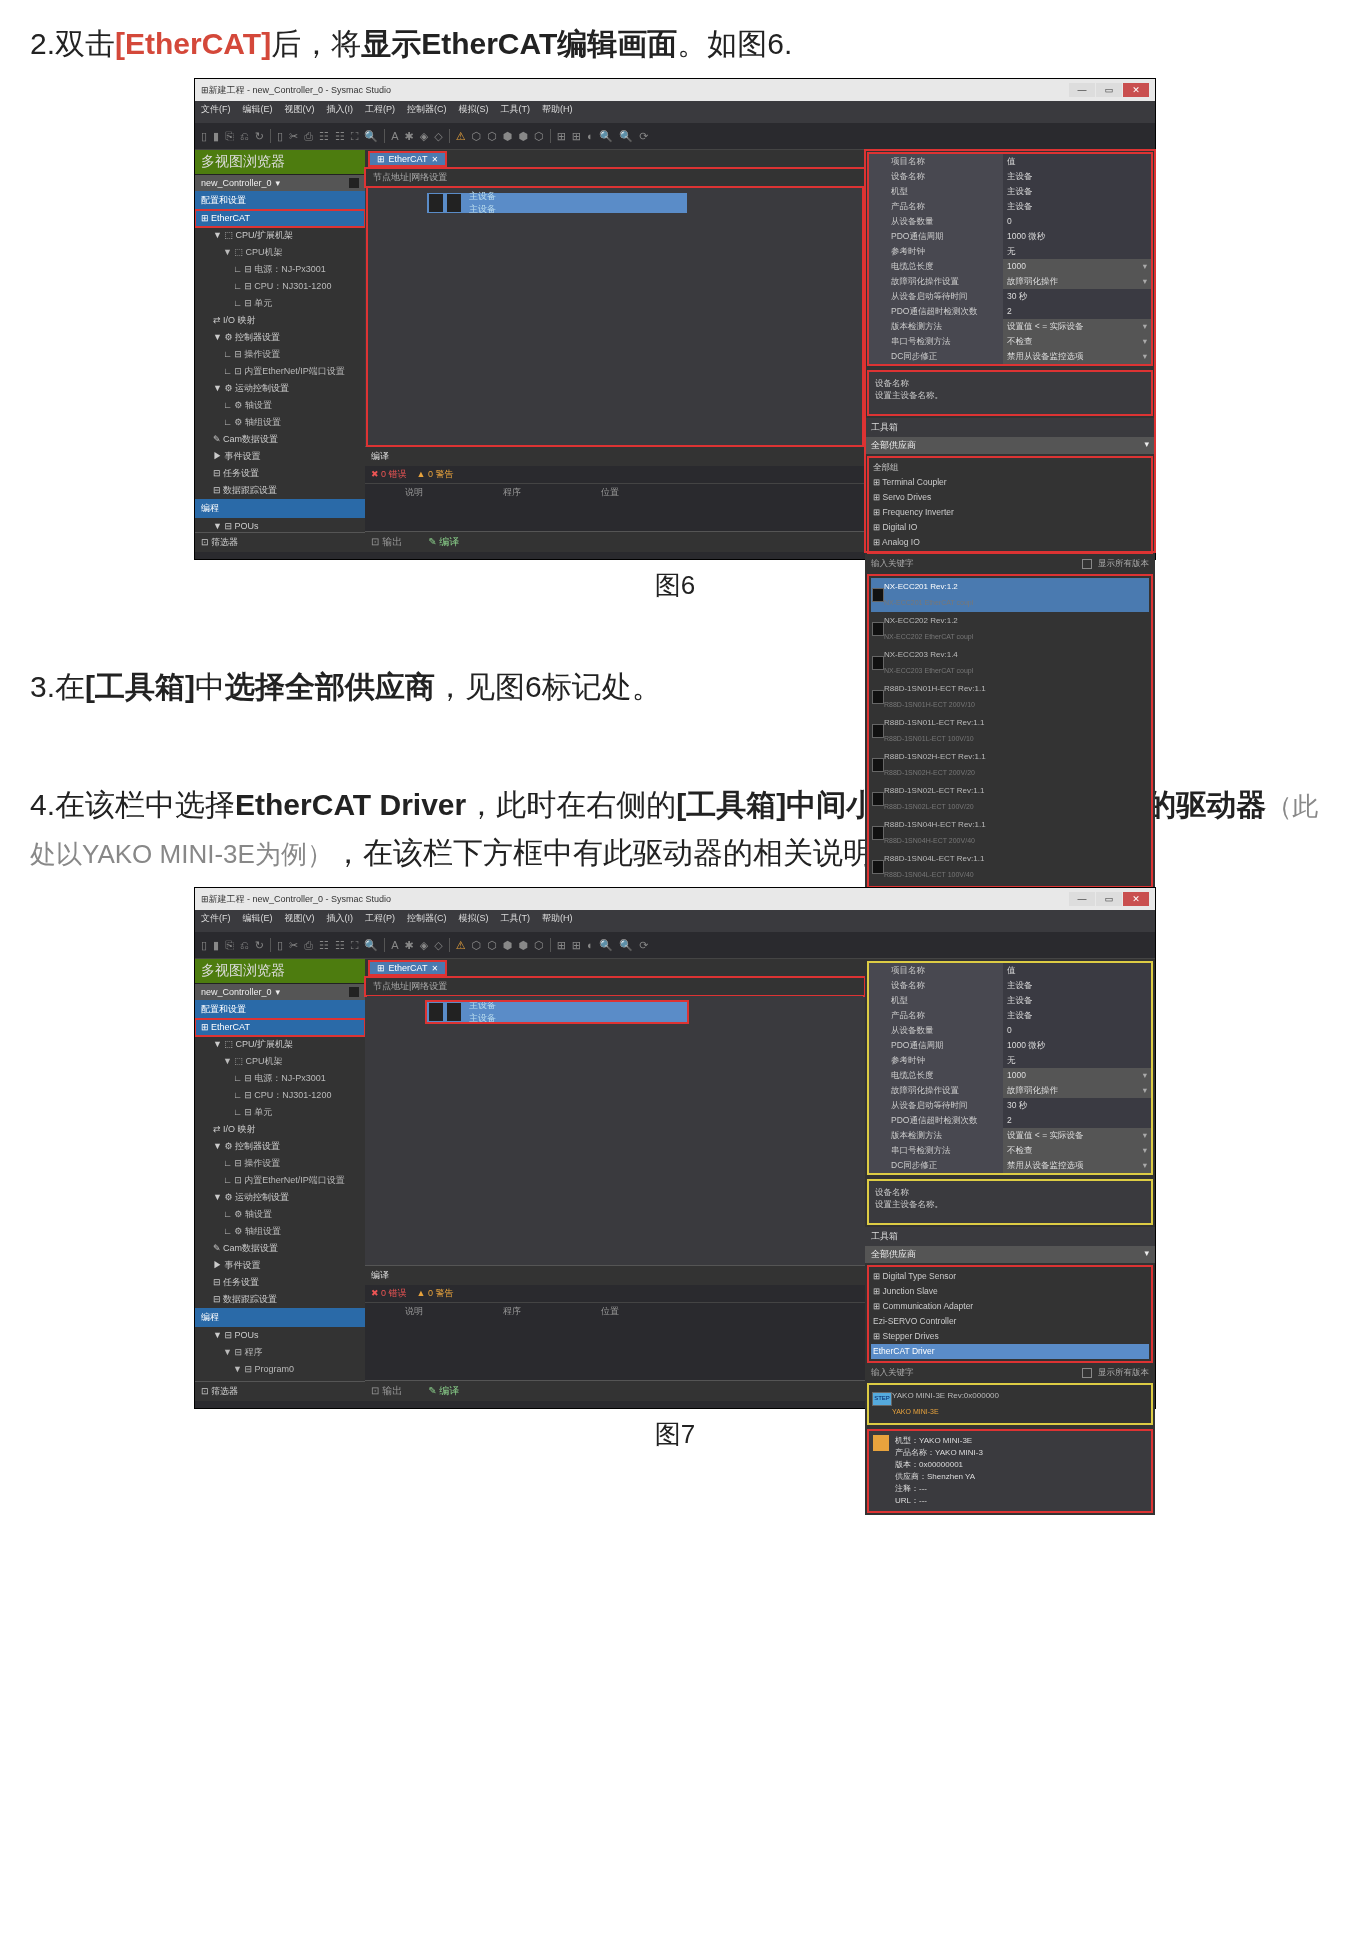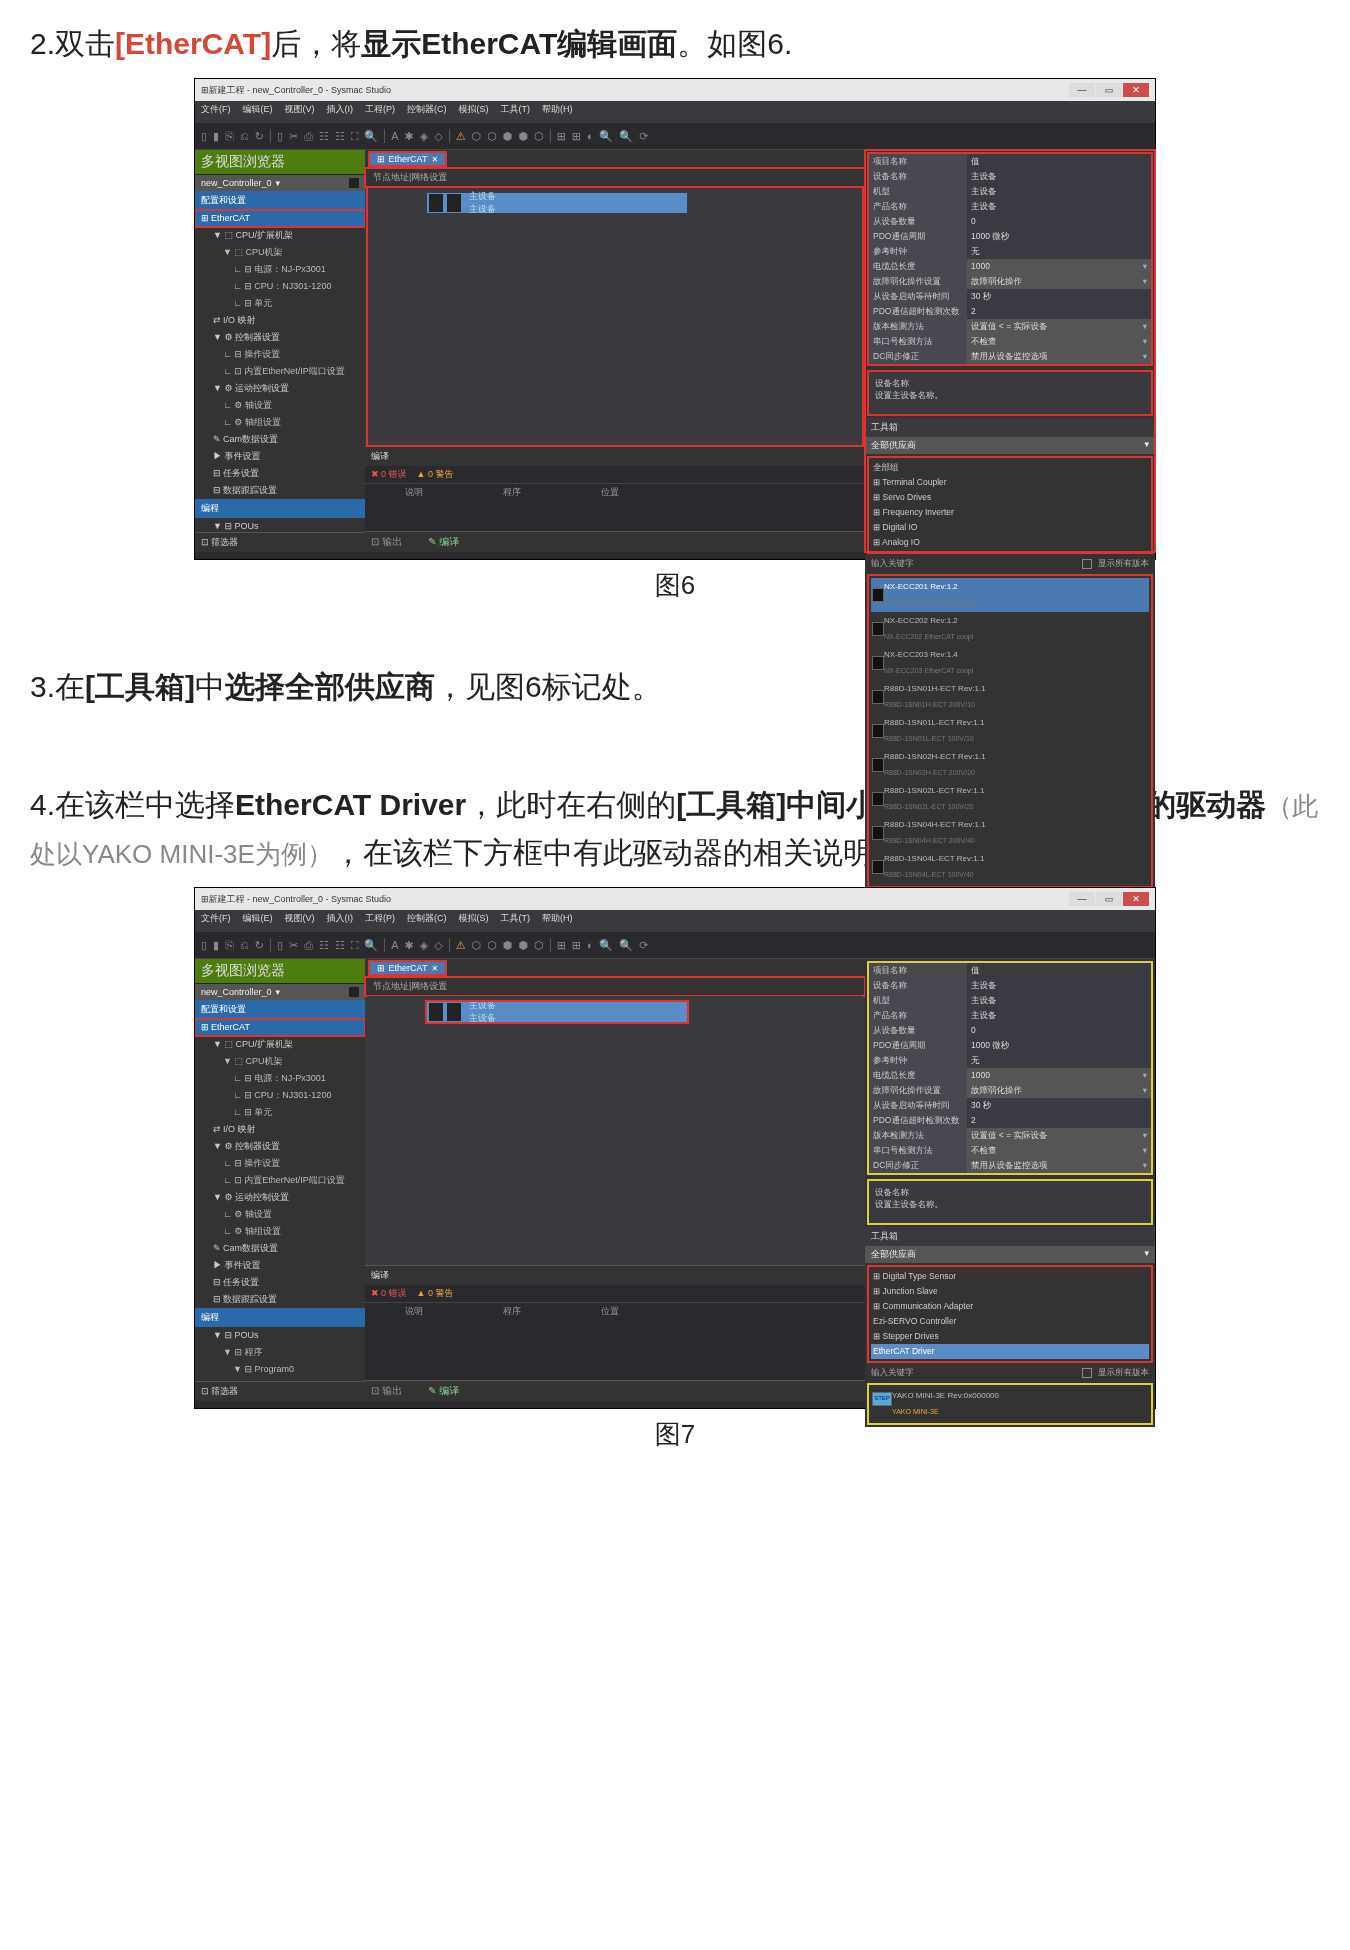--- a/index.html
+++ b/index.html
@@ -45,21 +45,21 @@
 .compile .bar{display:flex;gap:10px;padding:2px 6px;font-size:9px;color:#aaa}
 .compile .bar .err{color:#e55}
 .compile .bar .wrn{color:#e8a33d}
 .compile .cols{display:flex;gap:80px;padding:2px 40px;font-size:9px;color:#999;border-top:1px solid #444}
 .statusbar{background:#333;border-top:1px solid #555;padding:3px 6px;font-size:10px;color:#8c8;display:flex;gap:26px}
 .rightcol{width:290px;background:#333;display:flex;flex-direction:column;outline:2px solid #d33;outline-offset:-1px}
 .rightcol.noout{outline:none}
 .props{background:#3f3f44;border:2px solid #d33;margin:2px;padding:0}
 .props.y{border-color:#ddcc44}
 .props .row{display:flex;font-size:8.5px;line-height:13px}
-.props .row .k{width:90px;color:#ccc;padding:1px 4px;background:#484850}
+.props .row .k{width:90px;color:#ccc;padding:1px 22px;background:#484850}
 .props .row .v{flex:1;color:#ddd;padding:1px 4px;background:#3a3a42}
 .props .row .v.dd{background:#555;display:flex}
 .props .row .v.dd::after{content:"▾";margin-left:auto;color:#aaa}
 .hint{background:#3a3a3e;border:2px solid #d33;margin:2px;padding:6px;font-size:8.5px;color:#ccc;min-height:30px}
 .hint.y{border-color:#ddcc44}
 .toolbox{background:#333;flex:1;display:flex;flex-direction:column}
 .toolbox .th{background:#3a3a3e;color:#ddd;font-size:9px;padding:3px 6px}
 .toolbox .supplier{background:#555;color:#eee;font-size:9px;padding:2px 6px;display:flex}
 .toolbox .supplier::after{content:"▾";margin-left:auto}
 .toolbox .cats{border:2px solid #d33;margin:2px;padding:2px;font-size:8.5px;color:#ccc;line-height:13px}
@@ -540,17 +540,26 @@
             <span class="cb"></span>
             <span>显示所有版本</span>
           </div>
         <div class="list y">
           <div class="li">
               <span class="ic step">STEP</span>
               <span><span>YAKO MINI-3E Rev:0x000000</span><br><small class="yk">YAKO MINI-3E</small></span>
             </div>
         </div>
         <div style="flex:1"></div>
+        <div class="detail">
+          <div class="ic"></div>
+          <div>机型：YAKO MINI-3E</div>
+            <div>产品名称：YAKO MINI-3</div>
+            <div>版本：0x00000001</div>
+            <div>供应商：Shenzhen  YA</div>
+            <div>注释：---</div>
+            <div>URL：---</div>
+        </div>
       </div>
     </div>
   </div>
 </div>
 <div class="caption">图7</div>
 
 </body></html>

